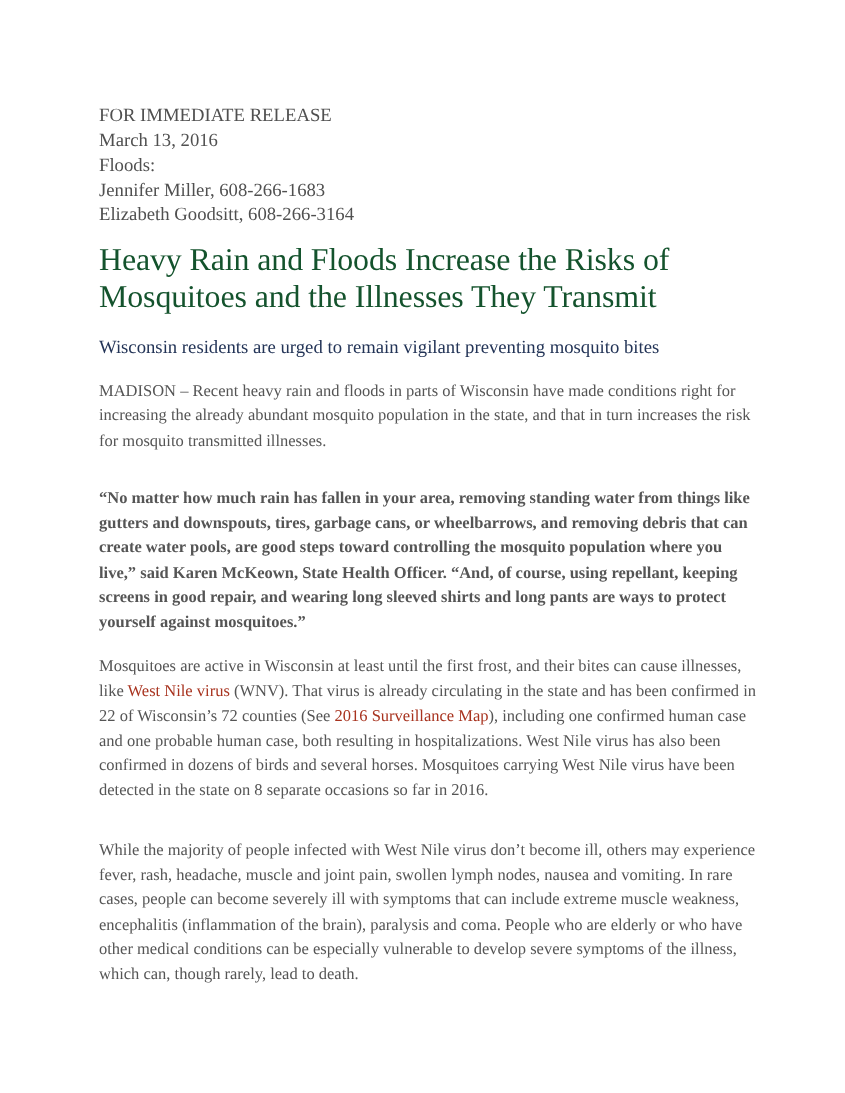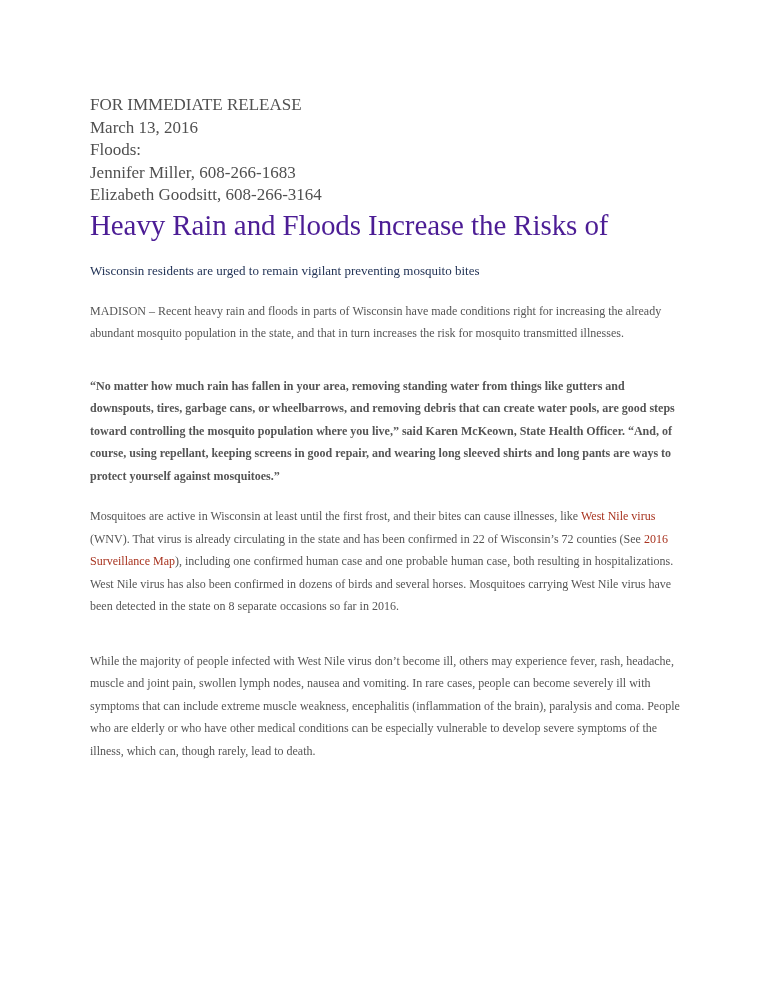--- a/index.html
+++ b/index.html
@@ -1,41 +1,42 @@
 <!DOCTYPE html>
 <html><head>
   <meta charset="utf-8">
   <style>
     html, body { margin: 0; padding: 0; background: #ffffff; }
     body { width: 768px; height: 994px; position: relative; overflow: hidden; }
     .page { position: absolute; left: 90px; top: 94px; width: 600px; font-family: "Liberation Serif", serif; color: #555555; }
     .header-line { font-size: 17px; line-height: 22.5px; color: #505050; margin: 0; }
-    .title { font-size: 29px; line-height: 34px; color: #4c1d95; margin: 1px 0 0 0; font-weight: normal; letter-spacing: -0.1px; }
-    .subtitle { font-size: 13px; line-height: 22px; color: #233457; margin: 18px 0 0 0; font-weight: normal; }
-    .para { font-size: 12px; line-height: 22.5px; color: #555555; margin: 0; }
+    .title { font-size: 29px; line-height: 34px; color: #14532d; margin: 12px 0 0 0; font-weight: normal; letter-spacing: -0.1px; }
+    .subtitle { font-size: 17px; line-height: 22px; color: #233457; margin: 18px 0 0 0; font-weight: normal; }
+    .para { font-size: 15px; line-height: 22.5px; color: #555555; margin: 0; }
     .p1 { margin-top: 18px; }
     .p2 { margin-top: 30px; font-weight: bold; }
     .p3 { margin-top: 18px; }
     .p4 { margin-top: 32px; }
     .link { color: #a8331f; text-decoration: none; cursor: pointer; }
   </style>
 </head>
 <body>
 
 <div class="page">
   <div>
     <p class="header-line">FOR IMMEDIATE RELEASE</p>
     <p class="header-line">March 13, 2016</p>
     <p class="header-line">Floods:</p>
     <p class="header-line">Jennifer Miller, 608-266-1683</p>
     <p class="header-line">Elizabeth Goodsitt, 608-266-3164</p>
   </div>
 
   <h1 class="title">
     <span>Heavy Rain and Floods Increase the Risks of</span><br>
+    <span>Mosquitoes and the Illnesses They Transmit</span>
   </h1>
 
   <h2 class="subtitle">Wisconsin residents are urged to remain vigilant preventing mosquito bites</h2>
 
   <p class="para p1">MADISON – Recent heavy rain and floods in parts of Wisconsin have made conditions right for increasing the already abundant mosquito population in the state, and that in turn increases the risk for mosquito transmitted illnesses.</p>
 
   <p class="para p2">“No matter how much rain has fallen in your area, removing standing water from things like gutters and downspouts, tires, garbage cans, or wheelbarrows, and removing debris that can create water pools, are good steps toward controlling the mosquito population where you live,” said Karen McKeown, State Health Officer. “And, of course, using repellant, keeping screens in good repair, and wearing long sleeved shirts and long pants are ways to protect yourself against mosquitoes.”</p>
 
   <p class="para p3"><span>Mosquitoes are active in Wisconsin at least until the first frost, and their bites can cause illnesses, like </span><a class="link">West Nile virus</a><span> (WNV). That virus is already circulating in the state and has been confirmed in 22 of Wisconsin’s 72 counties (See </span><a class="link">2016 Surveillance Map</a><span>), including one confirmed human case and one probable human case, both resulting in hospitalizations. West Nile virus has also been confirmed in dozens of birds and several horses. Mosquitoes carrying West Nile virus have been detected in the state on 8 separate occasions so far in 2016.</span></p>
 

